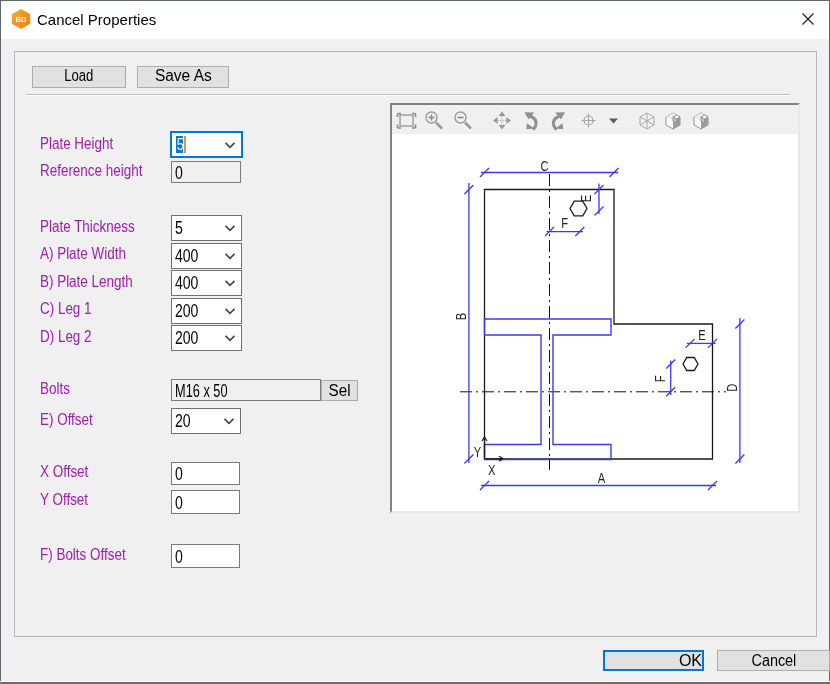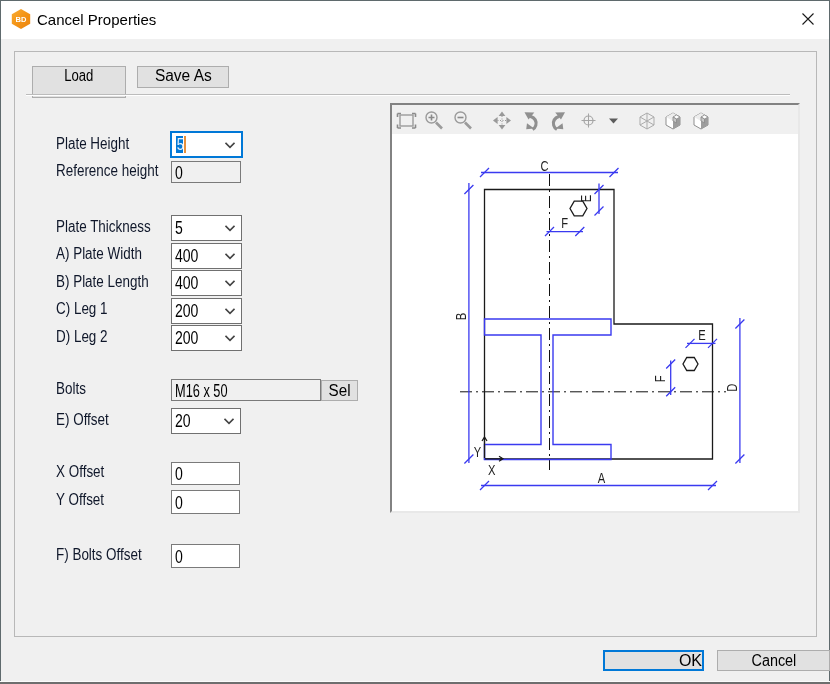--- a/index.html
+++ b/index.html
@@ -4,21 +4,21 @@
 <style>
   html,body{margin:0;padding:0;}
   body{width:830px;height:684px;position:relative;font-family:"Liberation Sans",sans-serif;background:#f0f0f0;overflow:hidden;}
   .abs{position:absolute;}
   .dialog{left:0;top:0;width:830px;height:684px;background:#f0f0f0;box-sizing:border-box;border:1px solid #5f6a6d;}
   .titlebar{left:1px;top:1px;width:828px;height:38px;background:#ffffff;}
   .title{left:37px;top:10.5px;font-size:15px;color:#000;}
   .panel{left:14px;top:51px;width:803px;height:586px;box-sizing:border-box;border:1px solid #b8b8b8;}
   .btn{box-sizing:border-box;background:#e1e1e1;border:1px solid #adadad;font-size:16px;color:#000;text-align:center;}
   .btn>span{display:inline-block;transform:scaleX(0.88);transform-origin:50% 50%;}
-  .lbl{font-size:16px;color:#0f172a;white-space:nowrap;height:16px;line-height:16px;margin-left:16px;}
+  .lbl{font-size:16px;color:#a21caf;white-space:nowrap;height:16px;line-height:16px;}
   .lbl>span{display:inline-block;transform:scaleX(0.84);transform-origin:0 50%;}
   .box{box-sizing:border-box;border:1px solid #7a7a7a;font-size:16px;color:#000;}
   .box>span.v{display:inline-block;font-size:18px;transform:scaleX(0.78);transform-origin:0 50%;}
   .combo{background:#fff;border:1px solid #707070;}
   .chev{position:absolute;right:6px;top:50%;margin-top:-3px;width:10px;height:7px;}
   .sep{left:26px;top:94px;width:764px;height:0;border-top:1px solid #bcbcbc;border-bottom:1px solid #ffffff;}
   .preview{left:390px;top:103px;width:410px;height:410px;box-sizing:border-box;background:#fff;border-top:2px solid #828282;border-left:2px solid #828282;border-right:2px solid #e8e8e8;border-bottom:2px solid #e8e8e8;}
   .toolbar{left:392px;top:105px;width:406px;height:29px;background:#f0f0f0;}
   .bottomedge{left:0px;top:681px;width:830px;height:3px;background:#6e6e6e;border-top:1px solid #fbfbfb;box-sizing:border-box;}
 </style>
@@ -37,21 +37,21 @@
   </defs>
   <polygon points="11,1 20.2,6.2 20.2,15.8 11,21 1.8,15.8 1.8,6.2" fill="url(#hexg)"></polygon>
   <text x="11" y="14" font-size="7.5" font-weight="bold" fill="#fff" text-anchor="middle" font-family="Liberation Sans">BD</text>
 </svg>
 <div class="abs title">Cancel Properties</div>
 
 <svg class="abs" style="left:801px;top:12px" width="14" height="14" viewBox="0 0 14 14">
   <path d="M1.5,1.5 L12.5,12.5 M12.5,1.5 L1.5,12.5" stroke="#1a1a1a" stroke-width="1.1" fill="none"></path>
 </svg>
 <div class="abs panel"></div>
-<div class="abs btn" style="left:32px;top:66px;width:94px;height:32px;line-height:18px;"><span style="transform:scaleX(0.82);">Load</span></div>
+<div class="abs btn" style="left:32px;top:66px;width:94px;height:22px;line-height:18px;"><span style="transform:scaleX(0.82);">Load</span></div>
 <div class="abs btn" style="left:137px;top:66px;width:92px;height:22px;line-height:18px;"><span style="transform:scaleX(0.97);">Save As</span></div>
 <div class="abs sep"></div>
 
 <div class="abs lbl" style="left:40px;top:135.5px;"><span>Plate Height</span></div>
 <div class="abs lbl" style="left:40px;top:162.5px;"><span>Reference height</span></div>
 <div class="abs lbl" style="left:40px;top:218.5px;"><span>Plate Thickness</span></div>
 <div class="abs lbl" style="left:40px;top:246px;"><span>A) Plate Width</span></div>
 <div class="abs lbl" style="left:40px;top:273.5px;"><span>B) Plate Length</span></div>
 <div class="abs lbl" style="left:40px;top:301px;"><span>C) Leg 1</span></div>
 <div class="abs lbl" style="left:40px;top:328.5px;"><span>D) Leg 2</span></div>

